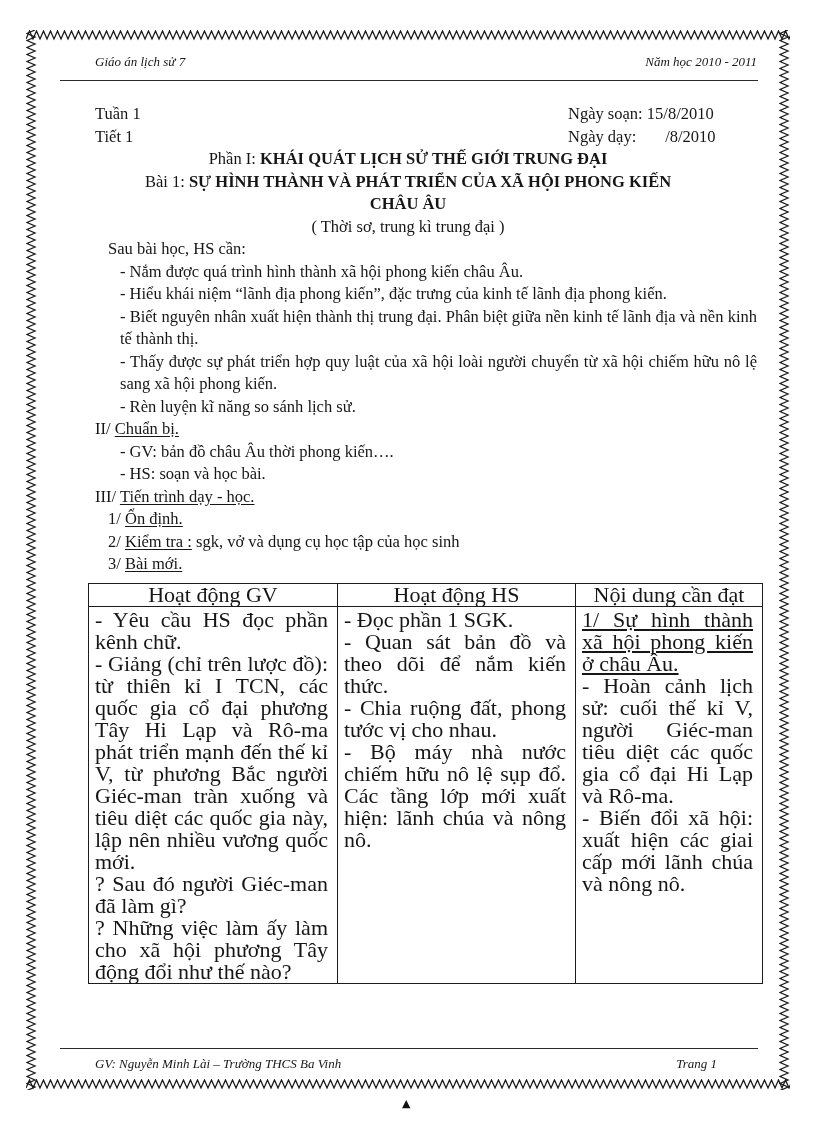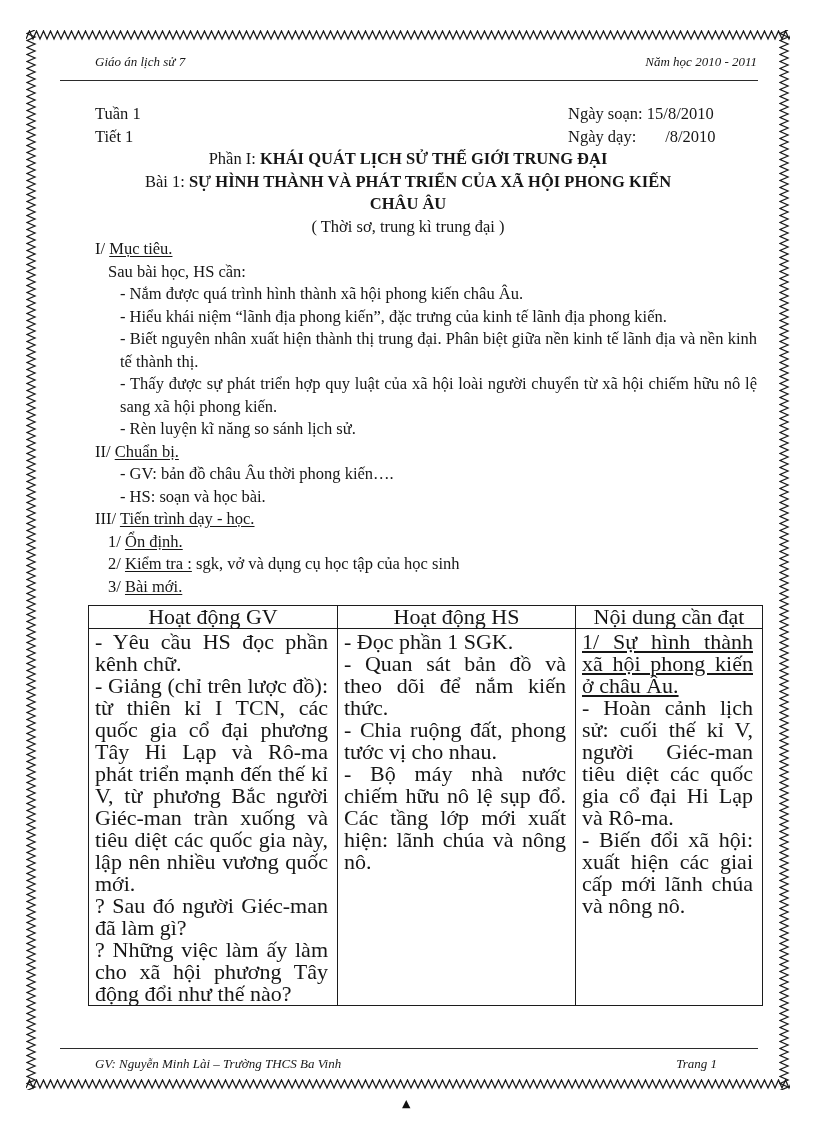--- a/index.html
+++ b/index.html
@@ -86,24 +86,20 @@
       <span>Phần I:</span>
       <span class="b">KHÁI QUÁT LỊCH SỬ THẾ GIỚI TRUNG ĐẠI</span>
     </div>
     <div class="tc">
       <span>Bài 1:</span>
       <span class="b">SỰ HÌNH THÀNH VÀ PHÁT TRIỂN CỦA XÃ HỘI PHONG KIẾN</span>
     </div>
     <div class="tc b">CHÂU ÂU</div>
     <div class="tc">( Thời sơ, trung kì trung đại )</div>
 
-    <div class="sec">
-      <span>I/</span>
-      <span class="u">Mục tiêu.</span>
-    </div>
     <div class="intro">Sau bài học, HS cần:</div>
     <div class="bullet">- Nắm được quá trình hình thành xã hội phong kiến châu Âu.</div>
     <div class="bullet">- Hiểu khái niệm “lãnh địa phong kiến”, đặc trưng của kinh tế lãnh địa phong kiến.</div>
     <div class="bullet">- Biết nguyên nhân xuất hiện thành thị trung đại. Phân biệt giữa nền kinh tế lãnh địa và nền kinh tế thành thị.</div>
     <div class="bullet">- Thấy được sự phát triển hợp quy luật của xã hội loài người chuyển từ xã hội chiếm hữu nô lệ sang xã hội phong kiến.</div>
     <div class="bullet">- Rèn luyện kĩ năng so sánh lịch sử.</div>
 
     <div class="sec">
       <span>II/</span>
       <span class="u">Chuẩn bị.</span>

